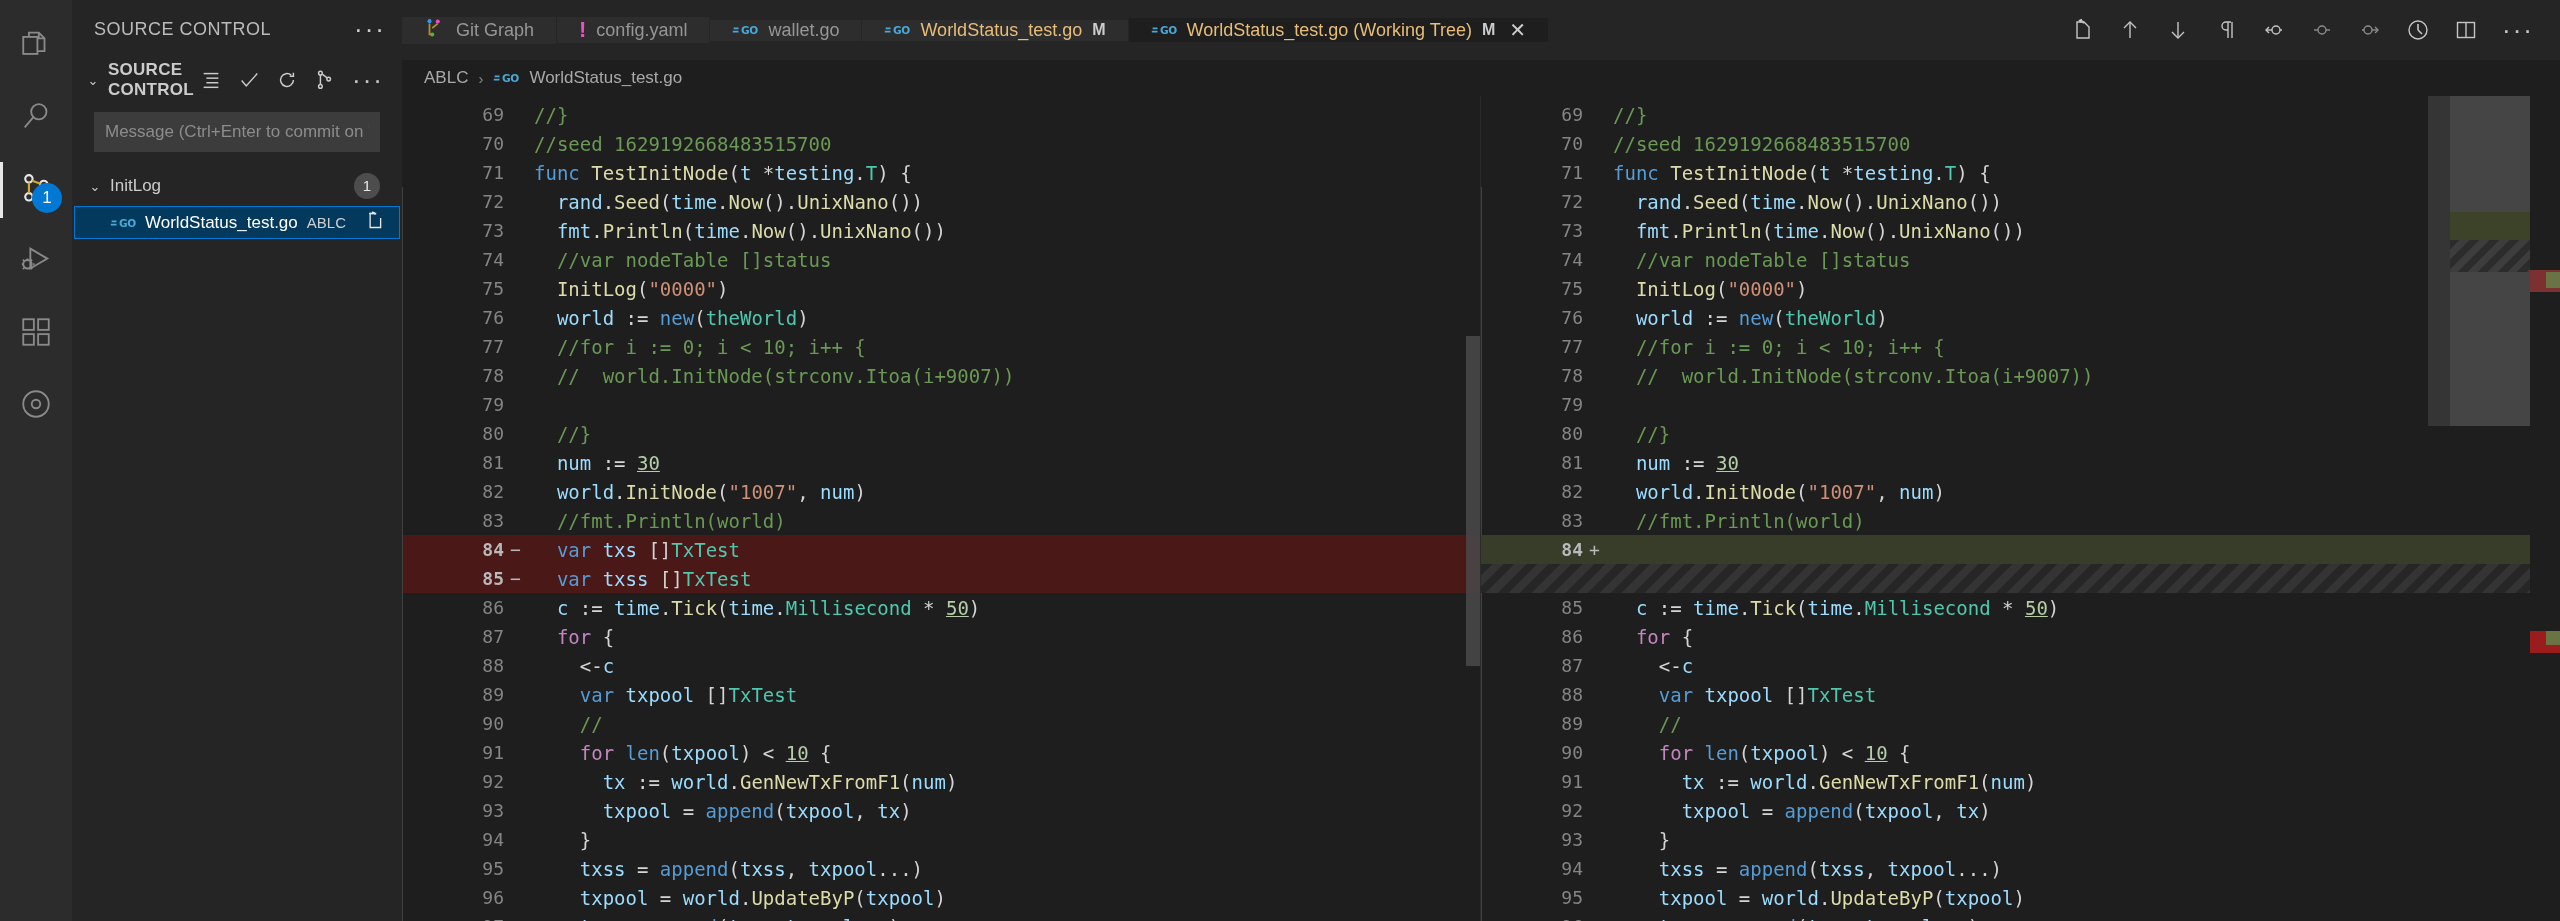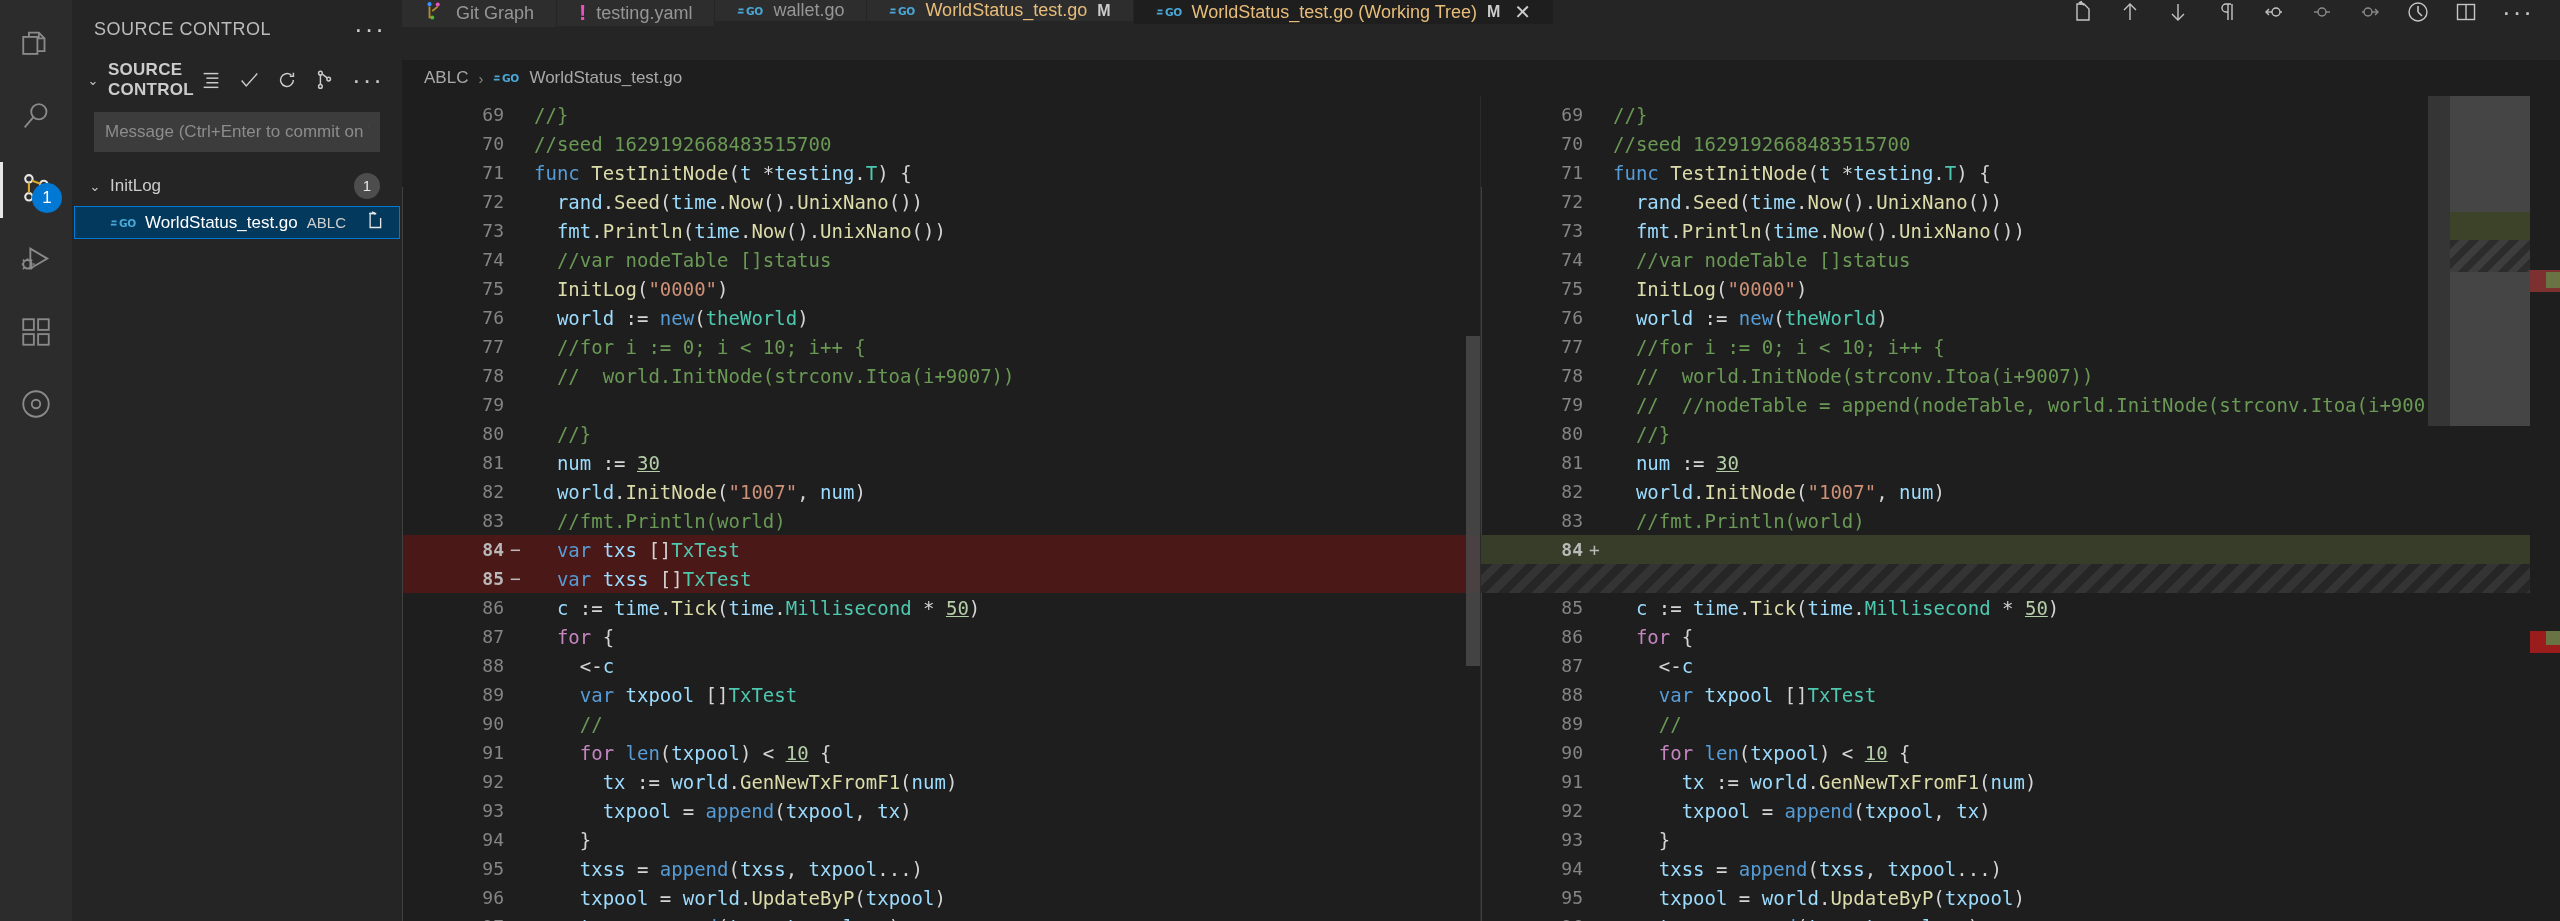--- a/index.html
+++ b/index.html
@@ -98,21 +98,21 @@
   .change-name { font-size: 17px; color: #ffffff; }
   .change-path { font-size: 15px; color: #cfcfcf; }
   .row-spacer { flex: 1; }
   .row-actions { display: flex; align-items: center; gap: 13px; padding-right: 10px; color: #e7e7e7; }
   .row-status { font-size: 16px; font-weight: bold; color: #d2d2d2; padding-right: 6px; }
 
   
   .editor-area { flex: 1; display: flex; flex-direction: column; min-width: 0; background: #1e1e1e; }
 
   .tab-bar {
-    height: 60px; background: #252526; display: flex; align-items: flex-start;
+    height: 60px; background: #252526; display: flex; align-items: center;
     position: relative;
   }
   .tab {
     display: flex; align-items: center; gap: 10px;
     padding: 0 22px; background: #2d2d2d; color: #969696;
     border-right: 1px solid #252526; font-size: 18px; white-space: nowrap;
     max-width: 420px;
   }
   .tab.active { background: #1e1e1e; color: #e7c08a; }
   .tab.active .tab-label { color: #e8bd7a; }
@@ -349,21 +349,21 @@
             <circle cx="15" cy="5" r="2.2" fill="#e552c4" stroke="none"></circle>
             <circle cx="9" cy="19" r="2.2" fill="#3ec13e" stroke="none"></circle>
             <path d="M6 7v12h3M15 7.2L9 12" stroke="#b58b2e"></path>
           </svg>
         </span>
         <span class="tab-label">Git Graph</span>
       </div>
 
       <div class="tab">
         <span style="color:#e552c4;font-size:22px;font-weight:bold;">!</span>
-        <span class="tab-label">testing.yaml</span>
+        <span class="tab-label">config.yaml</span>
       </div>
 
       <div class="tab">
         <span class="go-ico">
           <svg width="26" height="16" viewBox="0 0 32 16" fill="none">
             <path d="M2 6h6M1 10h7" stroke="#4aa8d8" stroke-width="2"></path>
             <text x="11" y="13" font-family="DejaVu Sans, sans-serif" font-size="13" font-weight="bold" fill="#4aa8d8">GO</text>
           </svg>
         </span>
         <span class="tab-label">wallet.go</span>
@@ -512,21 +512,21 @@
             <div class="ln-row"><span class="ln-num">69</span><span class="ln-sign"></span><span class="ln-text"><span class="c">//}</span></span></div>
             <div class="ln-row"><span class="ln-num">70</span><span class="ln-sign"></span><span class="ln-text"><span class="c">//seed 1629192668483515700</span></span></div>
             <div class="ln-row"><span class="ln-num">71</span><span class="ln-sign"></span><span class="ln-text"><span class="kw">func </span><span class="fn">TestInitNode</span><span class="pl">(</span><span class="va">t </span><span class="pl">*</span><span class="va">testing</span><span class="pl">.</span><span class="ty">T</span><span class="pl">) {</span></span></div>
             <div class="ln-row" style="box-shadow: rgb(64, 64, 64) 126px 0px 0px -125px inset;"><span class="ln-num">72</span><span class="ln-sign"></span><span class="ln-text">  <span class="va">rand</span><span class="pl">.</span><span class="fn">Seed</span><span class="pl">(</span><span class="va">time</span><span class="pl">.</span><span class="fn">Now</span><span class="pl">().</span><span class="fn">UnixNano</span><span class="pl">())</span></span></div>
             <div class="ln-row" style="box-shadow: rgb(64, 64, 64) 126px 0px 0px -125px inset;"><span class="ln-num">73</span><span class="ln-sign"></span><span class="ln-text">  <span class="va">fmt</span><span class="pl">.</span><span class="fn">Println</span><span class="pl">(</span><span class="va">time</span><span class="pl">.</span><span class="fn">Now</span><span class="pl">().</span><span class="fn">UnixNano</span><span class="pl">())</span></span></div>
             <div class="ln-row" style="box-shadow: rgb(64, 64, 64) 126px 0px 0px -125px inset;"><span class="ln-num">74</span><span class="ln-sign"></span><span class="ln-text">  <span class="c">//var nodeTable []status</span></span></div>
             <div class="ln-row" style="box-shadow: rgb(64, 64, 64) 126px 0px 0px -125px inset;"><span class="ln-num">75</span><span class="ln-sign"></span><span class="ln-text">  <span class="fn">InitLog</span><span class="pl">(</span><span class="st">"0000"</span><span class="pl">)</span></span></div>
             <div class="ln-row" style="box-shadow: rgb(64, 64, 64) 126px 0px 0px -125px inset;"><span class="ln-num">76</span><span class="ln-sign"></span><span class="ln-text">  <span class="va">world </span><span class="pl">:= </span><span class="kw">new</span><span class="pl">(</span><span class="ty">theWorld</span><span class="pl">)</span></span></div>
             <div class="ln-row" style="box-shadow: rgb(64, 64, 64) 126px 0px 0px -125px inset;"><span class="ln-num">77</span><span class="ln-sign"></span><span class="ln-text">  <span class="c">//for i := 0; i &lt; 10; i++ {</span></span></div>
             <div class="ln-row" style="box-shadow: rgb(64, 64, 64) 126px 0px 0px -125px inset;"><span class="ln-num">78</span><span class="ln-sign"></span><span class="ln-text">  <span class="c">//  world.InitNode(strconv.Itoa(i+9007))</span></span></div>
-            <div class="ln-row" style="box-shadow: rgb(64, 64, 64) 126px 0px 0px -125px inset;"><span class="ln-num">79</span><span class="ln-sign"></span><span class="ln-text">  <span class="c">//  //nodeTable = append(nodeTable, world.InitNode(strconv.Itoa(i+900</span></span></div>
+            <div class="ln-row" style="box-shadow: rgb(64, 64, 64) 126px 0px 0px -125px inset;"><span class="ln-num">79</span><span class="ln-sign"></span></div>
             <div class="ln-row" style="box-shadow: rgb(64, 64, 64) 126px 0px 0px -125px inset;"><span class="ln-num">80</span><span class="ln-sign"></span><span class="ln-text">  <span class="c">//}</span></span></div>
             <div class="ln-row" style="box-shadow: rgb(64, 64, 64) 126px 0px 0px -125px inset;"><span class="ln-num">81</span><span class="ln-sign"></span><span class="ln-text">  <span class="va">num </span><span class="pl">:= </span><span class="nu">30</span></span></div>
             <div class="ln-row" style="box-shadow: rgb(64, 64, 64) 126px 0px 0px -125px inset;"><span class="ln-num">82</span><span class="ln-sign"></span><span class="ln-text">  <span class="va">world</span><span class="pl">.</span><span class="fn">InitNode</span><span class="pl">(</span><span class="st">"1007"</span><span class="pl">, </span><span class="va">num</span><span class="pl">)</span></span></div>
             <div class="ln-row" style="box-shadow: rgb(64, 64, 64) 126px 0px 0px -125px inset;"><span class="ln-num">83</span><span class="ln-sign"></span><span class="ln-text">  <span class="c">//fmt.Println(world)</span></span></div>
             <div class="ln-row add"><span class="ln-num">84</span><span class="ln-sign">+</span></div>
             <div class="strip"></div>
             <div class="ln-row" style="box-shadow: rgb(64, 64, 64) 126px 0px 0px -125px inset;"><span class="ln-num">85</span><span class="ln-sign"></span><span class="ln-text">  <span class="va">c </span><span class="pl">:= </span><span class="va">time</span><span class="pl">.</span><span class="fn">Tick</span><span class="pl">(</span><span class="va">time</span><span class="pl">.</span><span class="ty">Millisecond</span><span class="pl"> * </span><span class="nu">50</span><span class="pl">)</span></span></div>
             <div class="ln-row" style="box-shadow: rgb(64, 64, 64) 126px 0px 0px -125px inset;"><span class="ln-num">86</span><span class="ln-sign"></span><span class="ln-text">  <span class="kp">for</span><span class="pl"> {</span></span></div>
             <div class="ln-row" style="box-shadow: rgb(64, 64, 64) 126px 0px 0px -125px inset;"><span class="ln-num">87</span><span class="ln-sign"></span><span class="ln-text">    <span class="pl">&lt;-</span><span class="va">c</span></span></div>
             <div class="ln-row" style="box-shadow: rgb(64, 64, 64) 126px 0px 0px -125px inset;"><span class="ln-num">88</span><span class="ln-sign"></span><span class="ln-text">    <span class="kw">var </span><span class="va">txpool </span><span class="pl">[]</span><span class="ty">TxTest</span></span></div>

